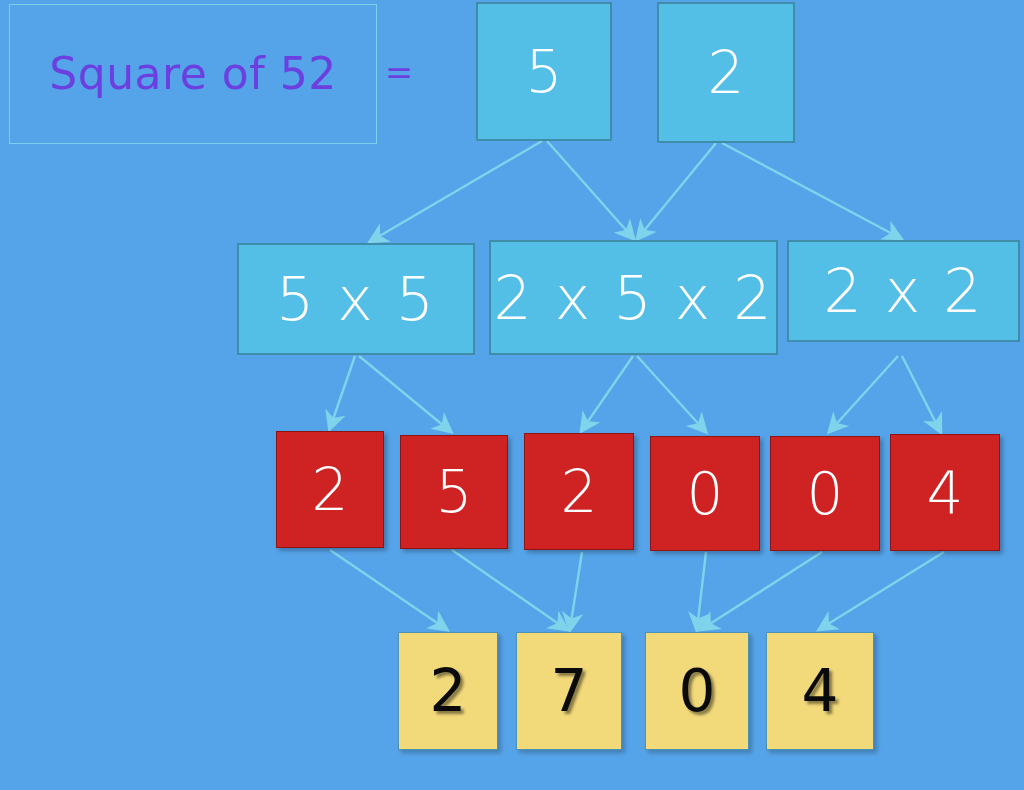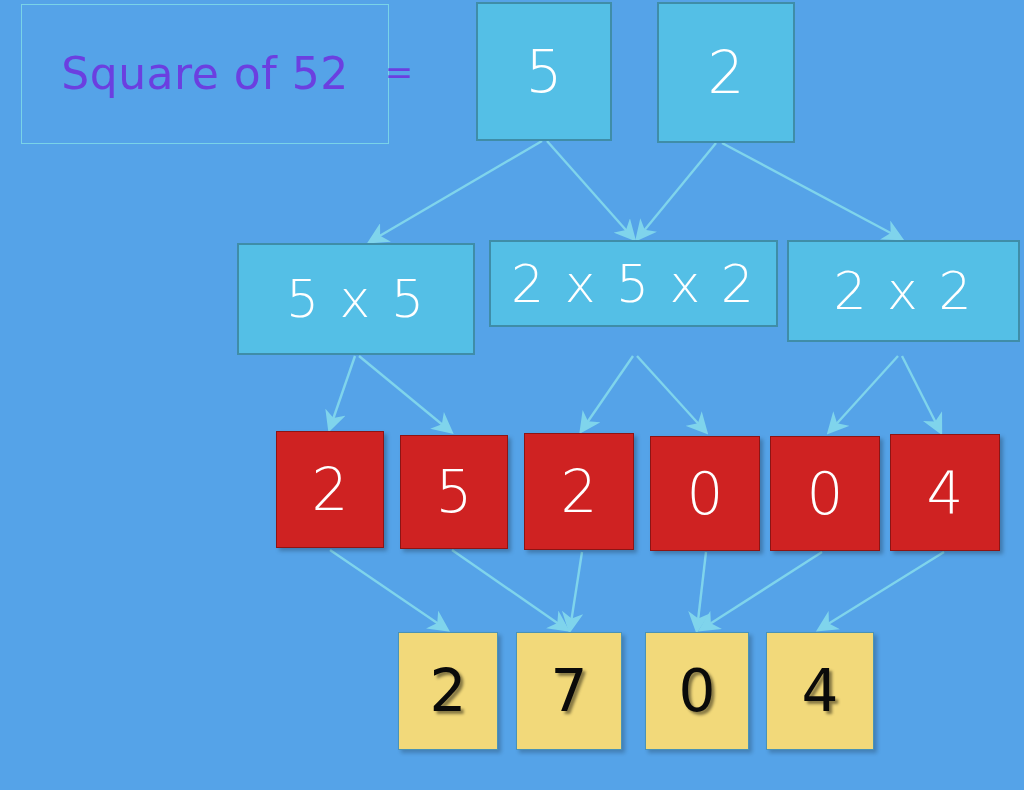--- a/index.html
+++ b/index.html
@@ -49,21 +49,21 @@
   }
   
   .cyan {
     background: #54bfe6;
     border: 2px solid #3f8da8;
     color: #ffffff;
     font-size: 58px;
     font-weight: 300;
   }
   .cyan.expr {
-    font-size: 52px;
+    font-size: 60px;
     letter-spacing: 2px;
   }
   
   .red {
     background: #cf2222;
     border: 1px solid #8e1414;
     color: #ffffff;
     font-size: 58px;
     font-weight: 300;
     box-shadow: 3px 3px 4px rgba(0,0,0,0.25);
@@ -103,32 +103,32 @@
         <line x1="902" y1="356" x2="940" y2="431"></line>
         <line x1="330" y1="550" x2="446" y2="629"></line>
         <line x1="452" y1="550" x2="566" y2="629"></line>
         <line x1="582" y1="552" x2="570" y2="629"></line>
         <line x1="706" y1="552" x2="697" y2="629"></line>
         <line x1="822" y1="552" x2="702" y2="629"></line>
         <line x1="944" y1="552" x2="820" y2="629"></line>
       </g>
   </svg>
 
-  <div class="node title-box" style="left:21px; top:4px; width:368px; height:140px;">
+  <div class="node title-box" style="left:9px; top:4px; width:368px; height:140px;">
     <span>Square of 52</span>
   </div>
   <div class="node equals" style="left:376px; top:42px; width:46px; height:60px;">=</div>
 
   <div id="row-digits">
       <div class="node cyan" style="left: 476px; top: 2px; width: 136px; height: 139px;">5</div>
       <div class="node cyan" style="left: 657px; top: 2px; width: 138px; height: 141px;">2</div>
     </div>
   <div id="row-products">
       <div class="node cyan expr" style="left: 237px; top: 243px; width: 238px; height: 112px;">5 x 5</div>
-      <div class="node cyan expr" style="left: 489px; top: 240px; width: 289px; height: 87px;">2 x 5 x 2</div>
+      <div class="node cyan expr" style="left: 489px; top: 240px; width: 289px; height: 115px;">2 x 5 x 2</div>
       <div class="node cyan expr" style="left: 787px; top: 240px; width: 233px; height: 102px;">2 x 2</div>
     </div>
   <div id="row-partials">
       <div class="node red" style="left: 276px; top: 431px; width: 108px; height: 117px;">2</div>
       <div class="node red" style="left: 400px; top: 435px; width: 108px; height: 114px;">5</div>
       <div class="node red" style="left: 524px; top: 433px; width: 110px; height: 117px;">2</div>
       <div class="node red" style="left: 650px; top: 436px; width: 110px; height: 115px;">0</div>
       <div class="node red" style="left: 770px; top: 436px; width: 110px; height: 115px;">0</div>
       <div class="node red" style="left: 890px; top: 434px; width: 110px; height: 117px;">4</div>
     </div>

